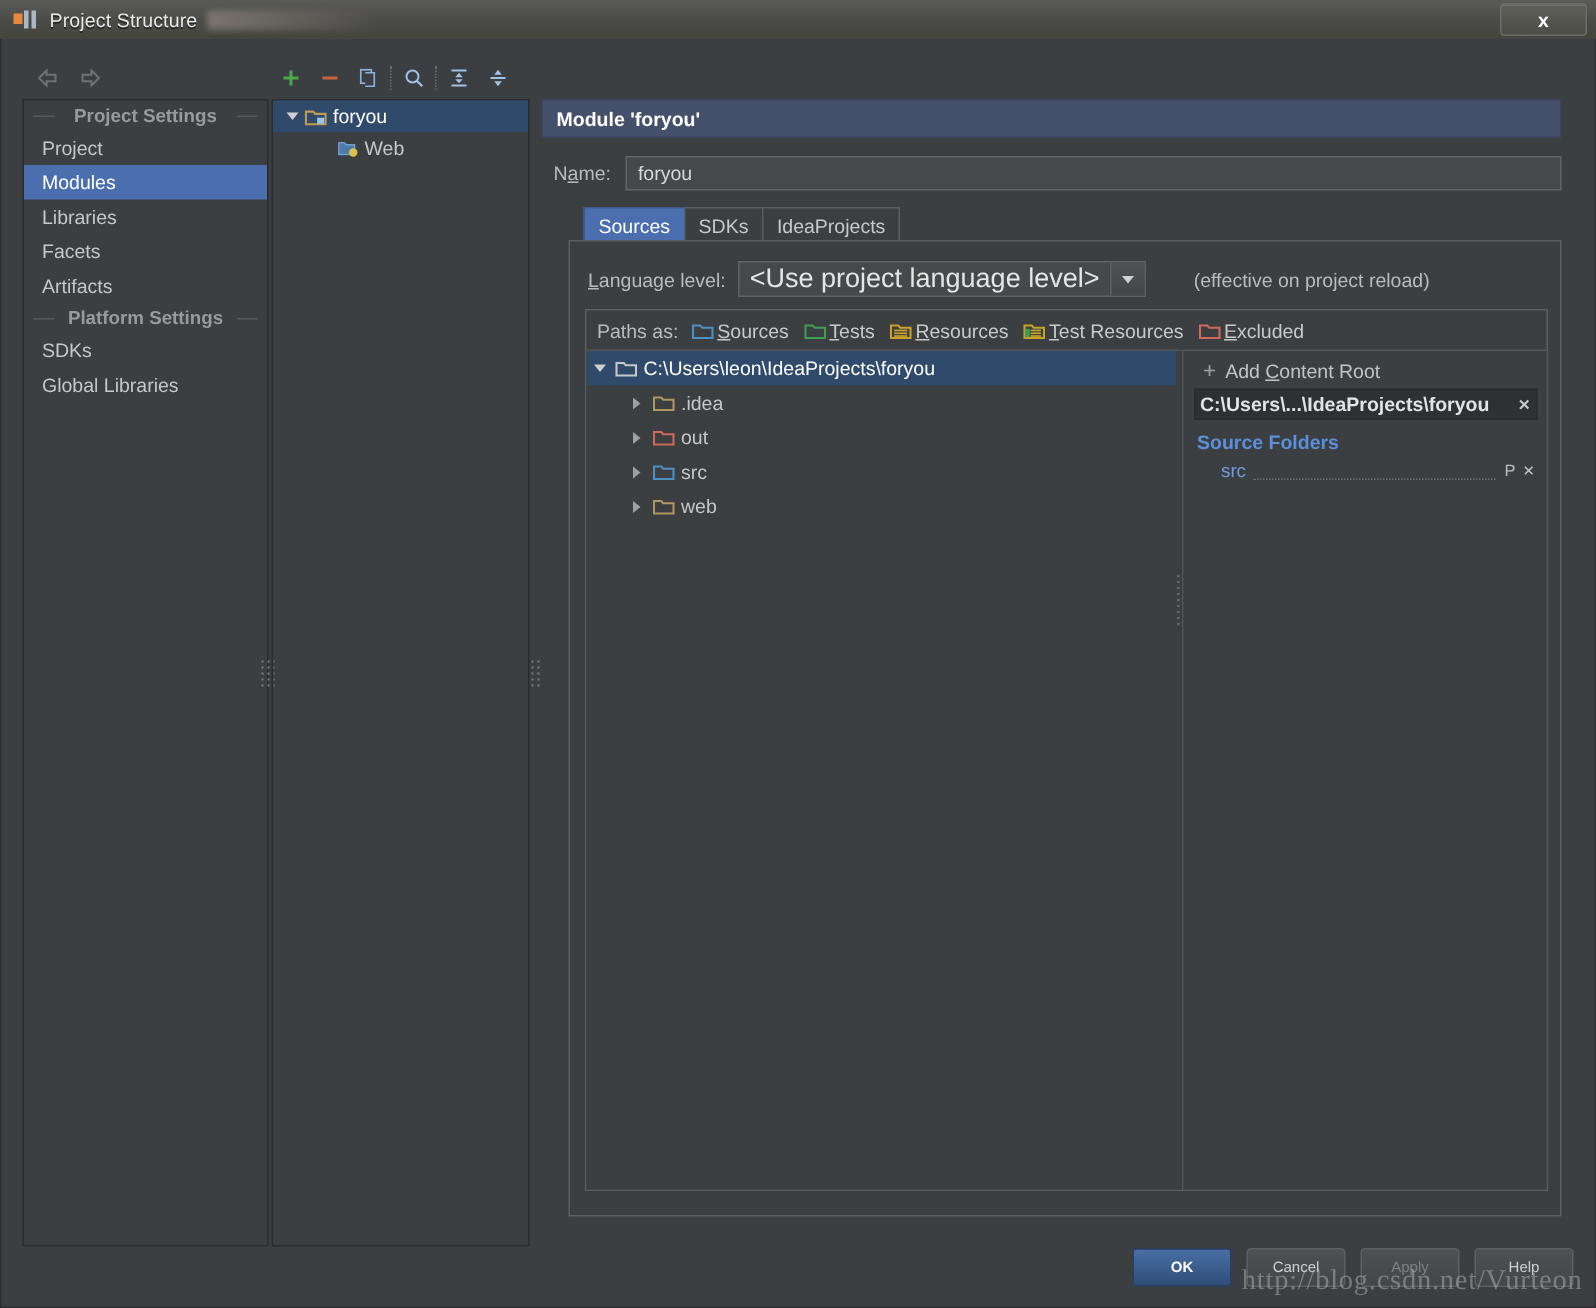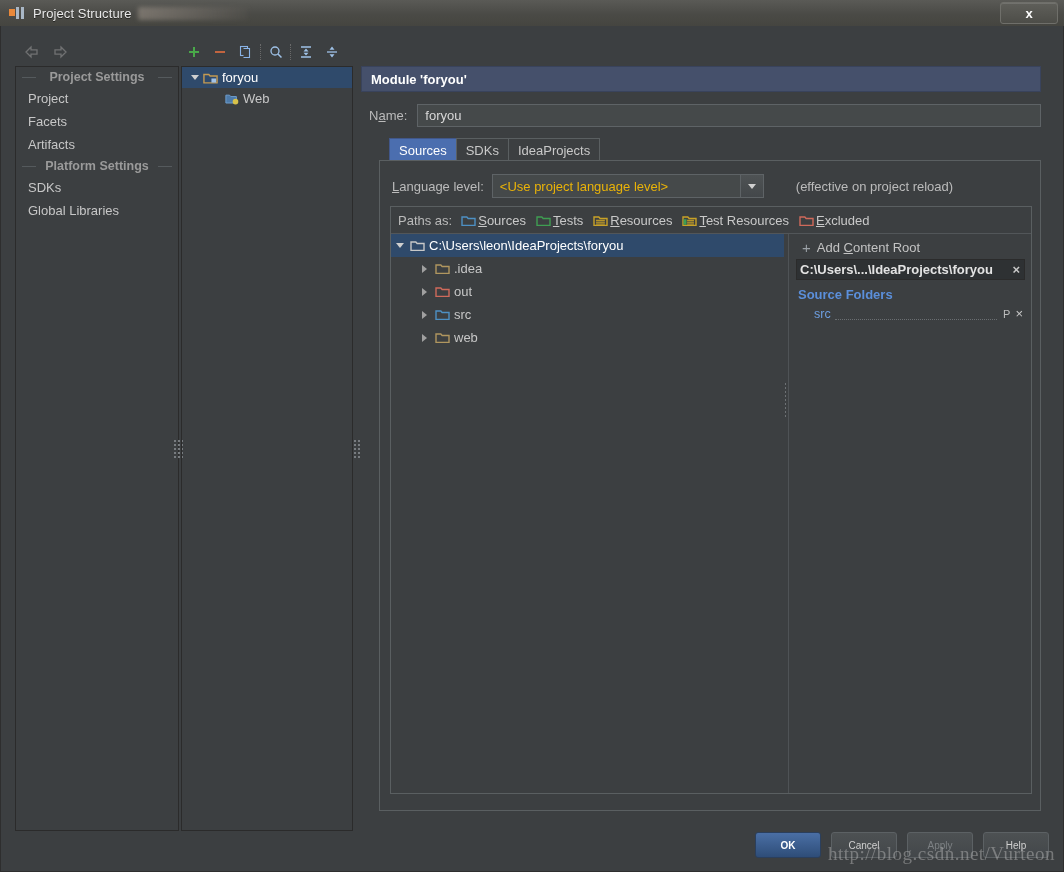--- a/index.html
+++ b/index.html
@@ -223,22 +223,22 @@
     width: 662px; height: 26px;
     display: flex; align-items: center;
     padding-left: 12px; box-sizing: border-box;
   }
   #lang-label { font-size: 13px; color: #bbbbbb; margin-right: 8px; }
   #lang-combo {
     width: 272px; height: 24px;
     background: #45494a;
     border: 1px solid #5e6366;
     box-sizing: border-box;
-    display: flex; align-items: center;
-    color: #eab308; font-size: 13px;
+    display: flex; align-items: flex-start;
+    color: #e5e5e5; font-size: 18px;
   }
   #lang-combo .txt { flex: 1; padding-left: 7px; }
   #lang-combo .arrowbox {
     width: 22px; height: 22px;
     border-left: 1px solid #5e6366;
     background: linear-gradient(180deg,#4e5254,#43474a);
     display: flex; align-items: center; justify-content: center;
   }
   #lang-combo .arrowbox i {
     display: block; width: 0; height: 0;
@@ -398,20 +398,22 @@
         <svg width="18" height="16" viewBox="0 0 18 16">
             <path d="M10 3 L15 8 L10 13 L10 10.2 L4 10.2 L4 5.8 L10 5.8 Z" fill="none" stroke="#9b9b9b" stroke-width="1.3"></path>
           </svg>
       </span>
     </div>
 
     <div id="left-pane">
       <div id="nav-list">
           <div class="nav-group-label"><span>Project Settings</span><span class="ln l"></span><span class="ln r"></span></div>
           <div class="nav-item">Project</div>
+          <div class="nav-item selected">Modules</div>
+          <div class="nav-item">Libraries</div>
           <div class="nav-item">Facets</div>
           <div class="nav-item">Artifacts</div>
           <div class="nav-group-label"><span>Platform Settings</span><span class="ln l"></span><span class="ln r"></span></div>
           <div class="nav-item">SDKs</div>
           <div class="nav-item">Global Libraries</div>
         </div>
     </div>
 
     <div id="mid-toolbar">
       <span class="tb-btn">

